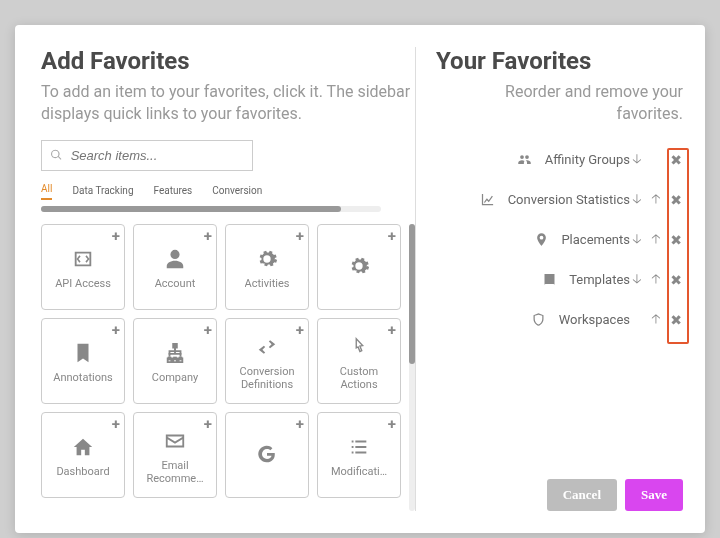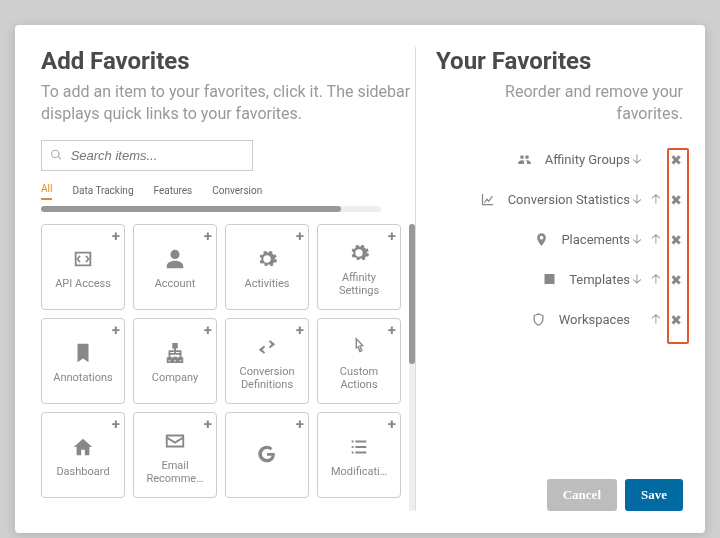--- a/index.html
+++ b/index.html
@@ -192,21 +192,21 @@
     border: none;
     border-radius: 3px;
     padding: 8px 16px;
     font-size: 13px;
     font-weight: 600;
     cursor: pointer;
     color: #fff;
     font-family: Liberation Serif, serif;
   }
   .btn-cancel { background: #bdbdbd; }
-  .btn-save { background: #0369a1; }
+  .btn-save { background: #d946ef; }
 </style>
 </head>
 <body>
 
 <svg width="0" height="0" style="position:absolute">
   <symbol id="i-search" viewBox="0 0 24 24">
       <path d="M10 2a8 8 0 105.3 14l5 5 1.4-1.4-5-5A8 8 0 0010 2zm0 2a6 6 0 110 12 6 6 0 010-12z"></path>
     </symbol>
   <symbol id="i-code" viewBox="0 0 24 24">
       <path d="M3 4h18v16H3V4zm2 2v12h14V6H5zm3 2l-3 4 3 4 1.4-1.4L7 12l2.4-2.6L8 8zm8 0l-1.4 1.4L17 12l-2.4 2.6L16 16l3-4-3-4z"></path>
@@ -313,21 +313,20 @@
             </span>
     <span class="label">Activities</span>
           </div>
           <div class="card">
             <span class="plus">+</span>
     <span class="icon">
               <svg>
                 <use href="#i-gears"></use>
               </svg>
             </span>
-    <span class="label">Affinity Settings</span>
           </div>
           <div class="card">
             <span class="plus">+</span>
     <span class="icon">
               <svg>
                 <use href="#i-bookmark"></use>
               </svg>
             </span>
     <span class="label">Annotations</span>
           </div>

